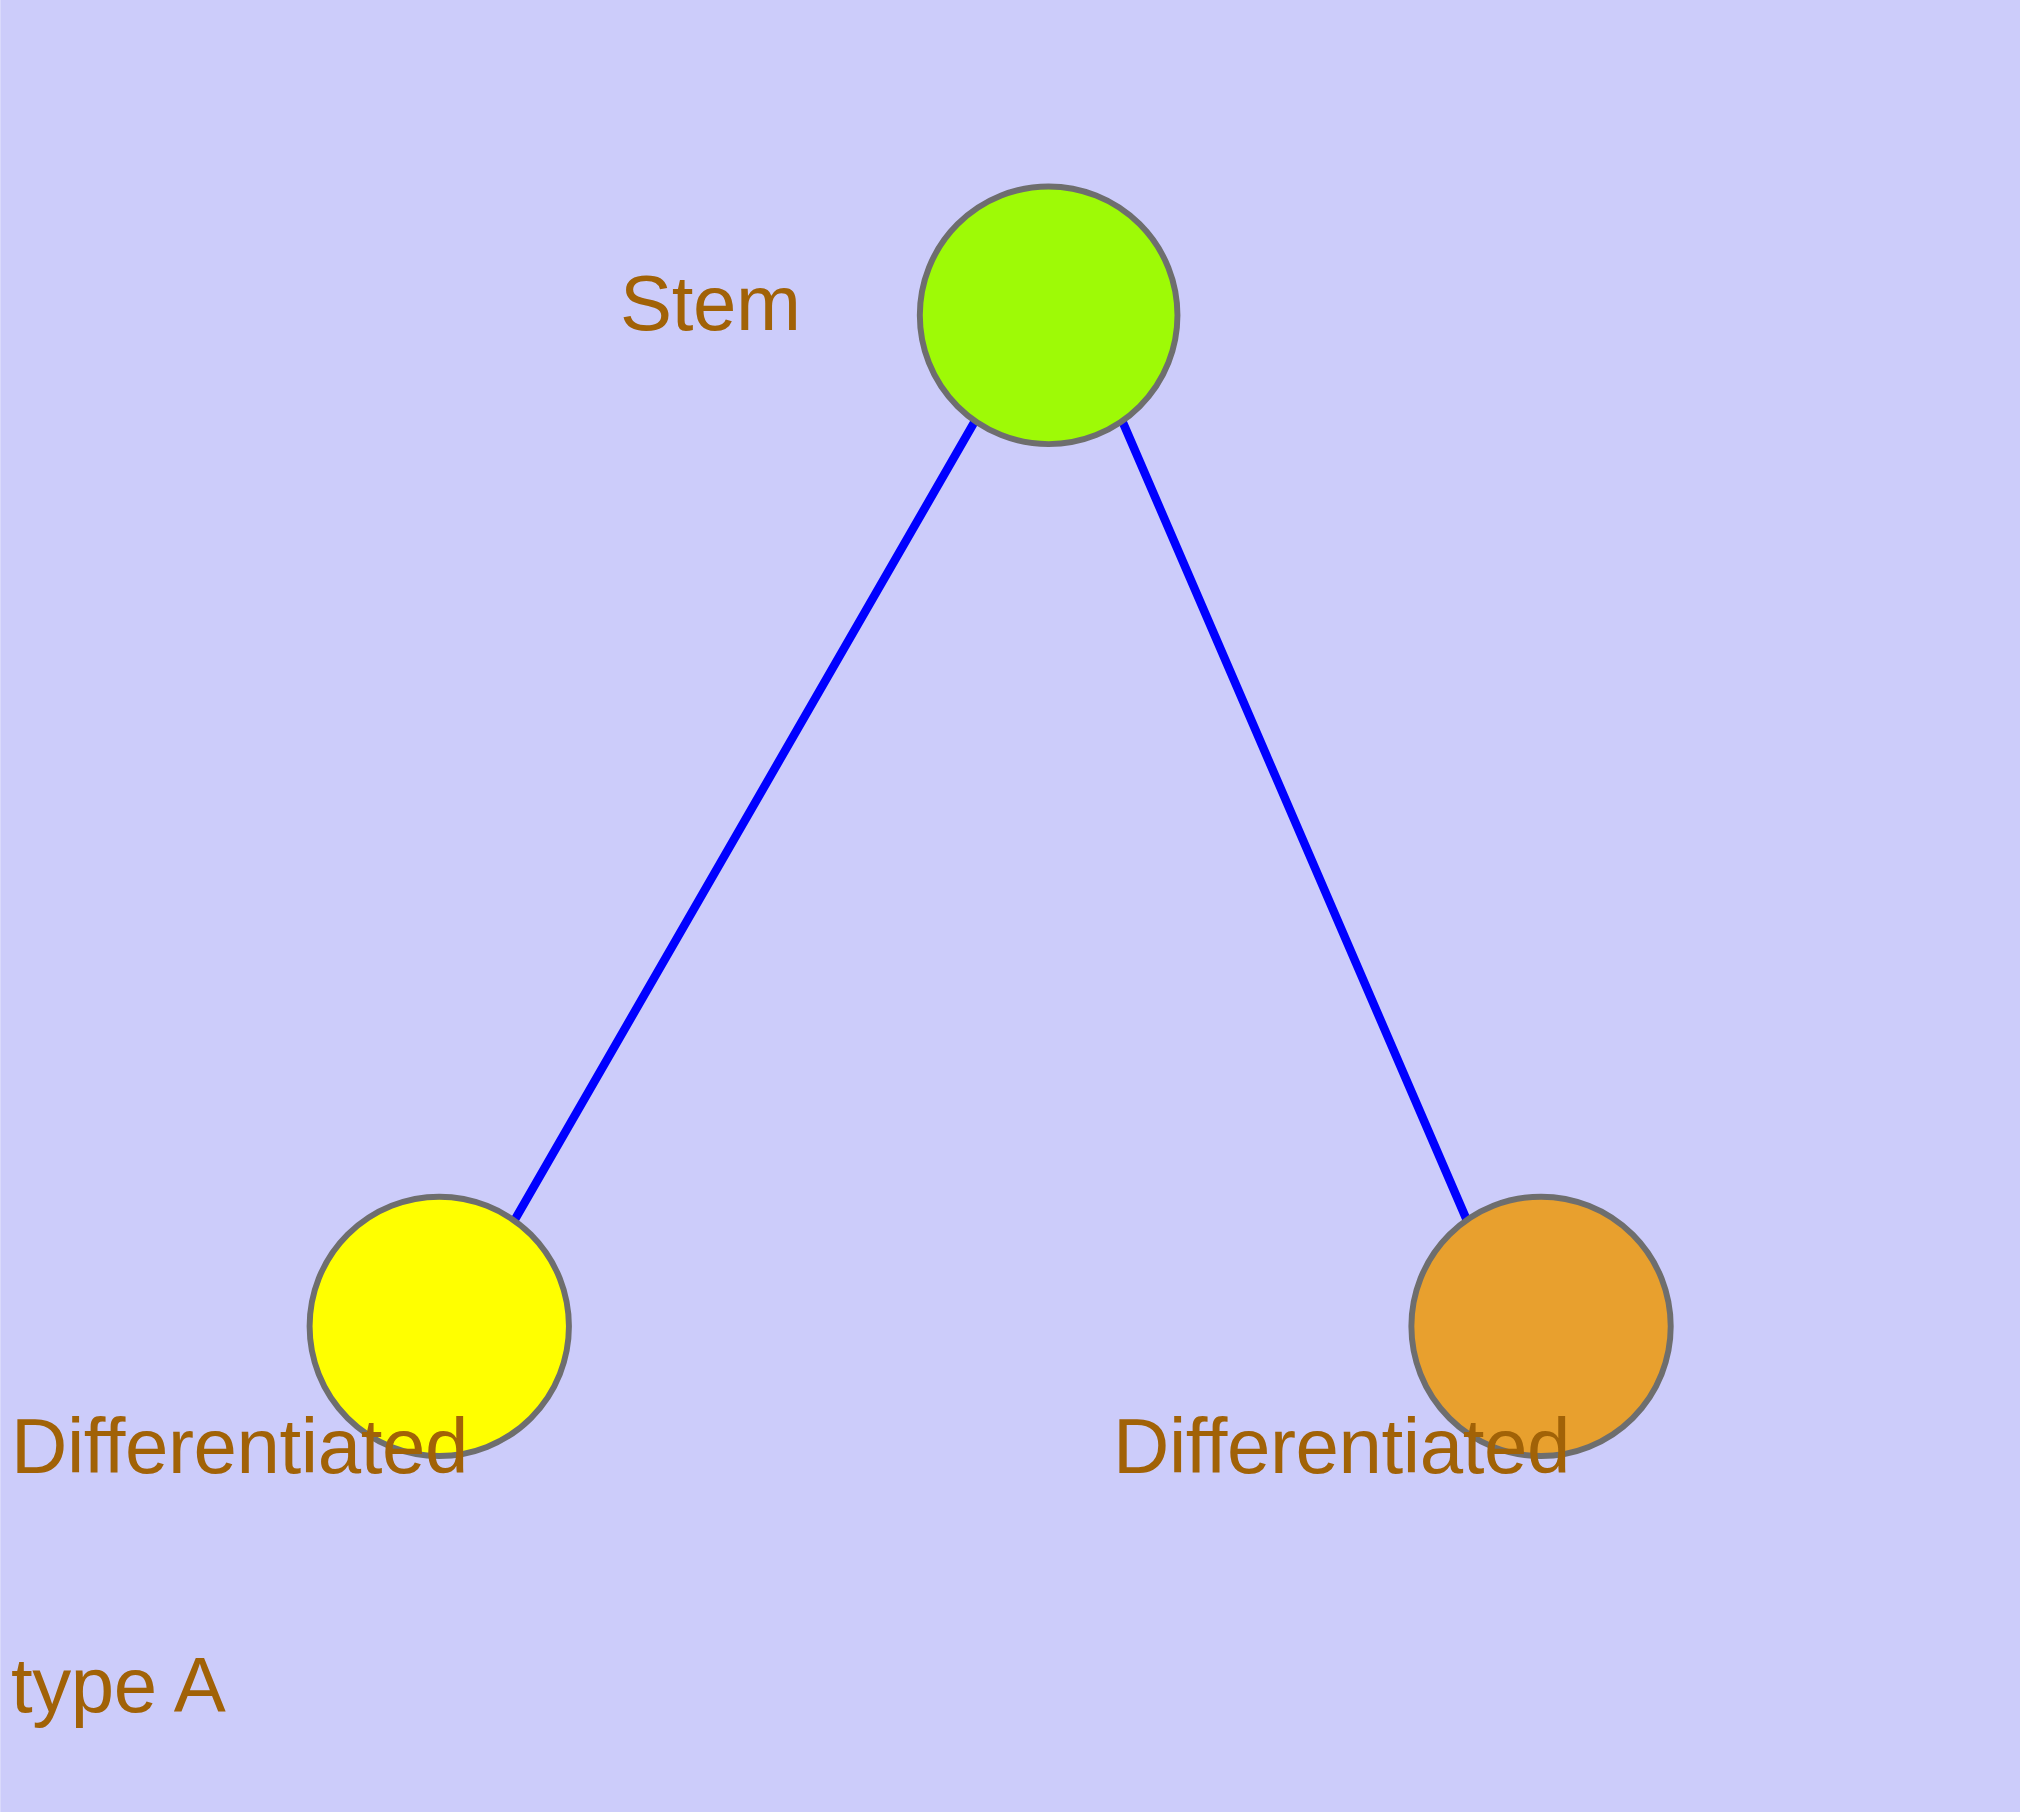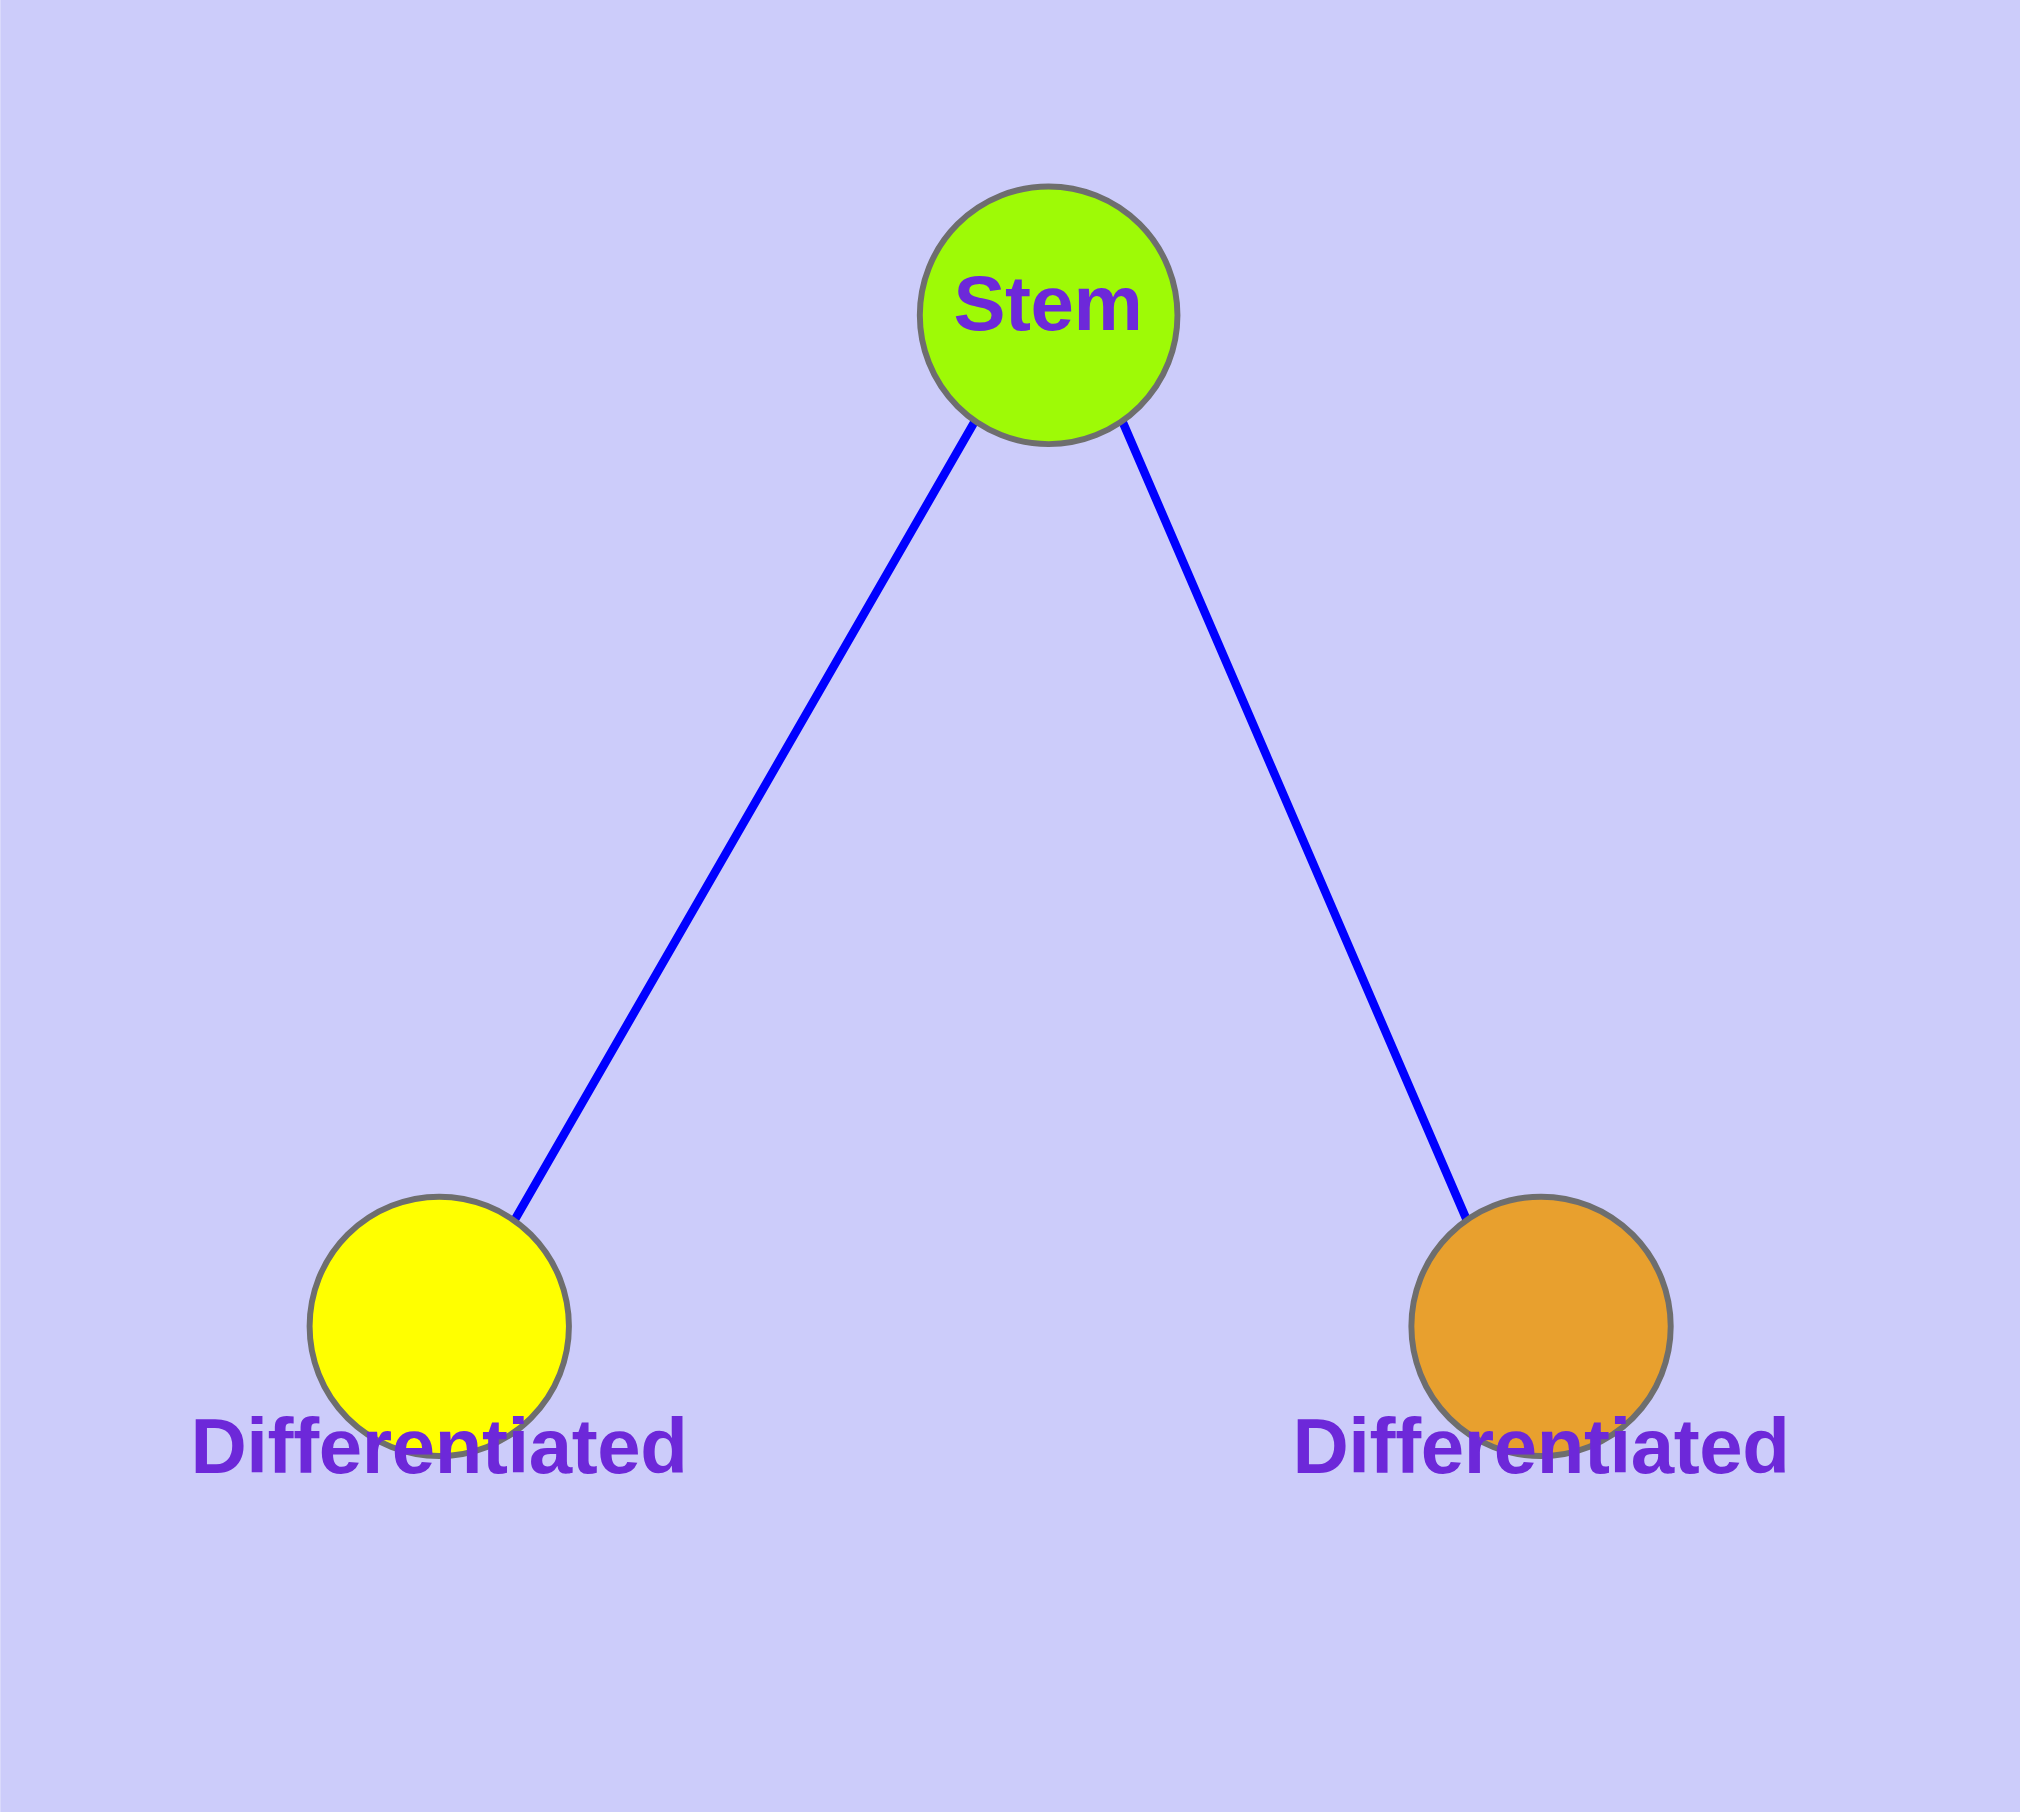--- a/index.html
+++ b/index.html
@@ -18,23 +18,23 @@
   #graph-svg {
     position: absolute;
     top: 0;
     left: 0;
     width: 2021px;
     height: 1812px;
     display: block;
   }
   .node-label {
     position: absolute;
-    text-align: center;
-    font-weight: bold;
-    color: #6d28d9;
+    text-align: left;
+    font-weight: normal;
+    color: #a16207;
     line-height: 1.02;
     white-space: pre;
     pointer-events: none;
     letter-spacing: -0.4px;
   }
   #label-stem {
     font-size: 78px;
     left: 0;
     width: 2021px;
     top: 265px;
@@ -71,20 +71,21 @@
       <circle id="node-0" cx="1237" cy="372" r="152" fill="#9EFA06" stroke="#6E6E6E" stroke-width="7"></circle>
       <circle id="node-1" cx="518" cy="1565" r="153" fill="#FFFF00" stroke="#6E6E6E" stroke-width="7"></circle>
       <circle id="node-2" cx="1818" cy="1565" r="153" fill="#E8A02E" stroke="#6E6E6E" stroke-width="7"></circle>
     </g>
   </svg>
 
   <div class="node-label" id="label-stem" style="left: 620px; width: 856px; top: 264px; transform: none;">Stem</div>
 
   <div class="node-label" id="label-type-a" style="left: 11px; width: 856px; top: 1248px; transform: none;">
     <div>Differentiated</div>
+    <div>type A</div>
   </div>
 
   <div class="node-label" id="label-type-b" style="left: 1113px; width: 856px; top: 1248px; transform: none;">
     <div>Differentiated</div>
   </div>
 
 </div>
 
 
 </body></html>

